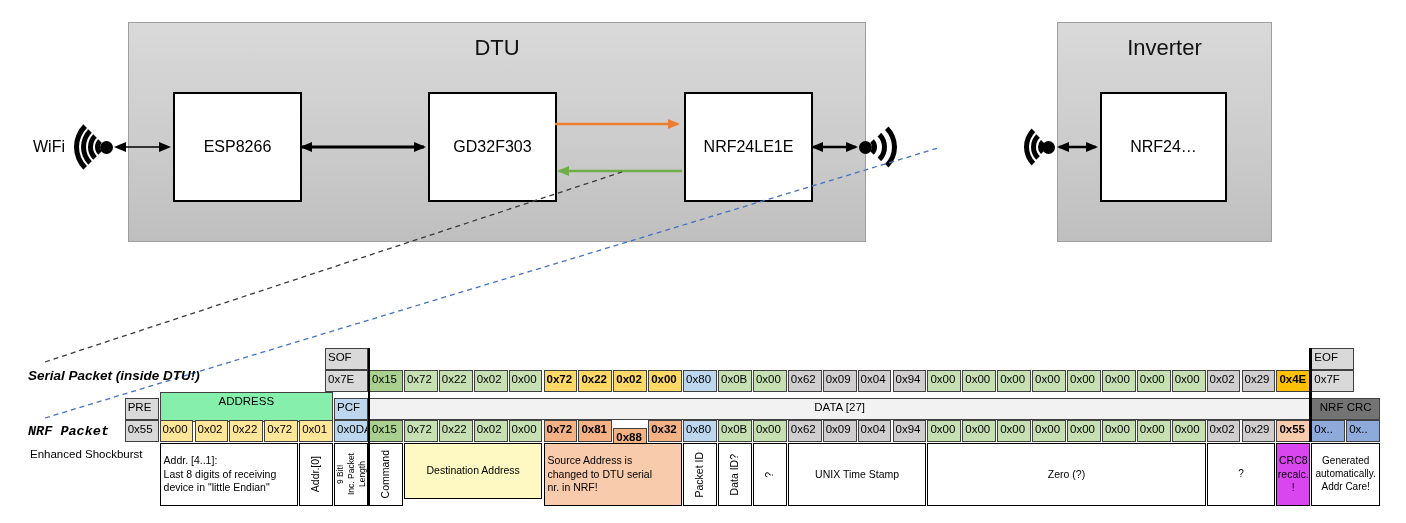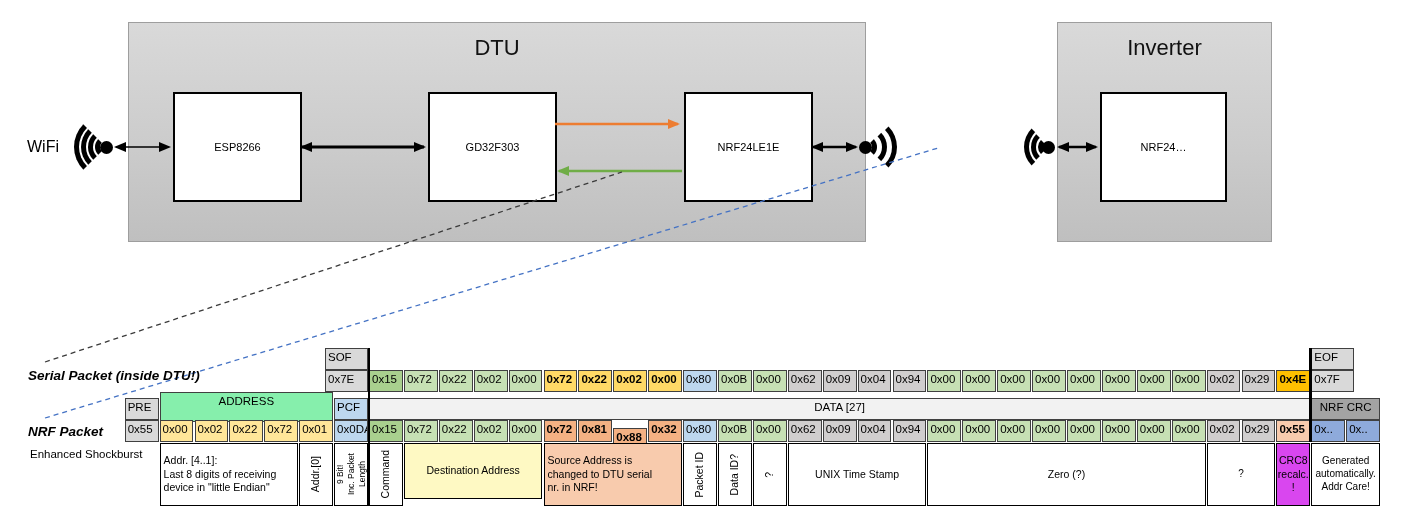--- a/index.html
+++ b/index.html
@@ -4,22 +4,22 @@
 <style>
   html,body{margin:0;padding:0;background:#fff;}
   #canvas{position:relative;width:1406px;height:523px;background:#ffffff;
           font-family:"Liberation Sans",sans-serif;overflow:hidden;}
 
   
   .module{position:absolute;background:linear-gradient(180deg,#d9d9d9 0%,#cccccc 55%,#bfbfbf 100%);
           border:1px solid #9e9e9e;}
   .module-title{position:absolute;width:100%;text-align:center;top:12px;font-size:22px;color:#111;}
   .chip{position:absolute;background:#fff;border:2px solid #000;display:flex;
-        align-items:center;justify-content:center;font-size:11px;color:#000;}
-  .wifi-label{position:absolute;font-size:16px;color:#000;}
+        align-items:center;justify-content:center;font-size:16px;color:#000;}
+  .wifi-label{position:absolute;font-size:16px;color:#000;margin-left:6px;}
   .dot{position:absolute;background:#000;border-radius:50%;}
   .arc{position:absolute;border:5px solid transparent;border-radius:50%;box-sizing:border-box;}
   .arc.l{border-left-color:#000;}
   .arc.r{border-right-color:#000;}
   svg.overlay{position:absolute;left:0;top:0;pointer-events:none;}
 
   
   .cell{position:absolute;box-sizing:border-box;border:1px solid #404040;
         font-size:11.5px;color:#000;padding:2px 0 0 2px;white-space:nowrap;overflow:hidden;}
   .cell.center{text-align:center;padding-left:0;}
@@ -100,21 +100,21 @@
     <line x1="302" y1="147" x2="424" y2="147" stroke="#000" stroke-width="3" marker-start="url(#ab)" marker-end="url(#ab)"></line>
     <line x1="555" y1="124" x2="678" y2="124" stroke="#ed7d31" stroke-width="2.6" marker-end="url(#ao)"></line>
     <line x1="682" y1="171" x2="559" y2="171" stroke="#70ad47" stroke-width="2.6" marker-end="url(#ag)"></line>
     <line x1="813" y1="147" x2="856" y2="147" stroke="#000" stroke-width="2.4" marker-start="url(#ab)" marker-end="url(#ab)"></line>
     <line x1="1059" y1="147" x2="1096" y2="147" stroke="#000" stroke-width="2.4" marker-start="url(#ab)" marker-end="url(#ab)"></line>
     <line x1="45" y1="362" x2="622" y2="172" stroke="#3a3a3a" stroke-width="1.3" stroke-dasharray="5 4"></line>
     <line x1="45" y1="418" x2="938" y2="148" stroke="#4472c4" stroke-width="1.3" stroke-dasharray="5 4"></line>
   </svg>
 
   <div class="pkt-label" style="left:28px;top:368px;">Serial Packet (inside DTU!)</div>
-  <div class="pkt-label" style="left:28px;top:424px;">NRF Packet</div>
+  <div class="pkt-label" style="left:28px;top:424px;font-family:Liberation Mono, monospace;">NRF Packet</div>
   <div class="sub-label" style="left:30px;top:448px;">Enhanced Shockburst</div>
 
   <div id="tables">
       <div class="cell" style="left: 325px; top: 348px; width: 43px; height: 22px; background: rgb(217, 217, 217);">SOF</div>
       <div class="cell" style="left: 325px; top: 370px; width: 43px; height: 22px; background: rgb(217, 217, 217);">0x7E</div>
       <div class="cell" style="left: 369px; top: 370px; width: 33.9px; height: 22px; background: rgb(169, 208, 142);">0x15</div>
       <div class="cell" style="left: 403.9px; top: 370px; width: 33.9px; height: 22px; background: rgb(198, 224, 180);">0x72</div>
       <div class="cell" style="left: 438.8px; top: 370px; width: 33.9px; height: 22px; background: rgb(198, 224, 180);">0x22</div>
       <div class="cell" style="left: 473.7px; top: 370px; width: 33.9px; height: 22px; background: rgb(198, 224, 180);">0x02</div>
       <div class="cell" style="left: 508.6px; top: 370px; width: 33.9px; height: 22px; background: rgb(198, 224, 180);">0x00</div>
@@ -139,21 +139,21 @@
       <div class="cell" style="left: 1171.7px; top: 370px; width: 33.9px; height: 22px; background: rgb(198, 224, 180);">0x00</div>
       <div class="cell" style="left: 1206.6px; top: 370px; width: 33.9px; height: 22px; background: rgb(208, 206, 206);">0x02</div>
       <div class="cell" style="left: 1241.5px; top: 370px; width: 33.9px; height: 22px; background: rgb(208, 206, 206);">0x29</div>
       <div class="cell bold" style="left: 1276.4px; top: 370px; width: 33.9px; height: 22px; background: rgb(255, 192, 0);">0x4E</div>
       <div class="cell" style="left: 1311.3px; top: 348px; width: 43px; height: 22px; background: rgb(217, 217, 217);">EOF</div>
       <div class="cell" style="left: 1311.3px; top: 370px; width: 43px; height: 22px; background: rgb(217, 217, 217);">0x7F</div>
       <div class="cell" style="left: 124.7px; top: 398px; width: 33.9px; height: 22px; background: rgb(217, 217, 217);">PRE</div>
       <div class="cell center" style="left: 159.6px; top: 392px; width: 173.5px; height: 30px; background: #86efac;">ADDRESS</div>
       <div class="cell" style="left: 334.1px; top: 398px; width: 33.9px; height: 22px; background: rgb(189, 215, 238);">PCF</div>
       <div class="cell center" style="left: 369px; top: 398px; width: 941.3px; height: 22px; background: rgb(242, 242, 242);">DATA [27]</div>
-      <div class="cell center" style="left: 1311.3px; top: 398px; width: 68.8px; height: 22px; background: #a3a3a3;">NRF CRC</div>
+      <div class="cell center" style="left: 1311.3px; top: 398px; width: 68.8px; height: 22px; background: #737373;">NRF CRC</div>
       <div class="cell" style="left: 124.7px; top: 420px; width: 33.9px; height: 22px; background: rgb(217, 217, 217);">0x55</div>
       <div class="cell" style="left: 159.6px; top: 420px; width: 33.9px; height: 22px; background: rgb(255, 230, 153);">0x00</div>
       <div class="cell" style="left: 194.5px; top: 420px; width: 33.9px; height: 22px; background: rgb(255, 230, 153);">0x02</div>
       <div class="cell" style="left: 229.4px; top: 420px; width: 33.9px; height: 22px; background: rgb(255, 230, 153);">0x22</div>
       <div class="cell" style="left: 264.3px; top: 420px; width: 33.9px; height: 22px; background: rgb(255, 230, 153);">0x72</div>
       <div class="cell" style="left: 299.2px; top: 420px; width: 33.9px; height: 22px; background: rgb(255, 230, 153);">0x01</div>
       <div class="cell" style="left: 334.1px; top: 420px; width: 33.9px; height: 22px; background: rgb(189, 215, 238);">0x0DA</div>
       <div class="cell" style="left: 369px; top: 420px; width: 33.9px; height: 22px; background: rgb(169, 208, 142);">0x15</div>
       <div class="cell" style="left: 403.9px; top: 420px; width: 33.9px; height: 22px; background: rgb(198, 224, 180);">0x72</div>
       <div class="cell" style="left: 438.8px; top: 420px; width: 33.9px; height: 22px; background: rgb(198, 224, 180);">0x22</div>

